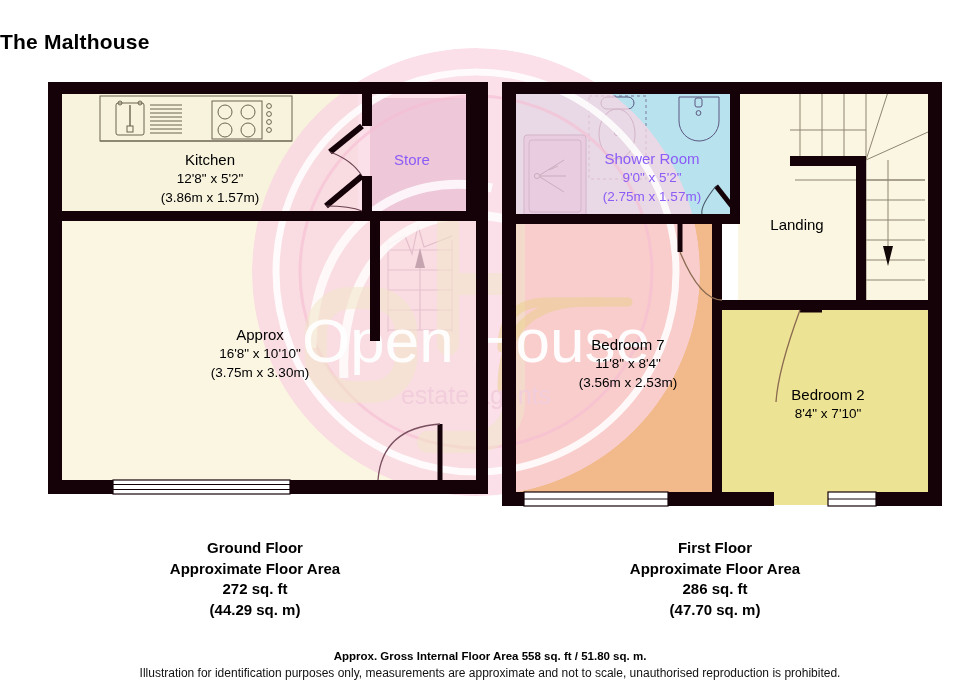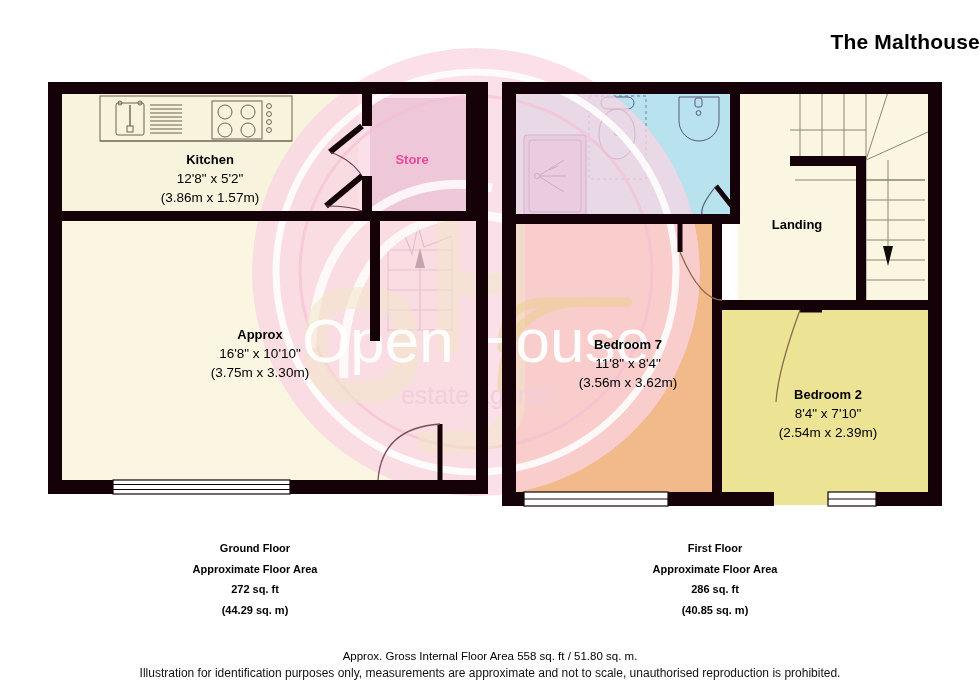--- a/index.html
+++ b/index.html
@@ -9,55 +9,55 @@
     font-family:"Liberation Sans", sans-serif;
     color:#000;
     overflow:hidden;
     position:relative;
   }
   #stage{position:absolute;left:0;top:0;width:980px;height:692px;}
 
   
   .title{
     position:absolute;left:0;top:30px;width:980px;
-    text-align:right;font-size:21px;font-weight:bold;letter-spacing:.2px;
+    text-align:left;font-size:21px;font-weight:bold;letter-spacing:.2px;
   }
 
   
   .watermark{
     position:absolute;left:252px;top:48px;width:448px;height:448px;
     pointer-events:none;z-index:5;
   }
 
   
   .plansvg{position:absolute;left:0;top:0;width:980px;height:692px;z-index:2;}
   .plansvg.top{z-index:8;}
 
   
   .caption{
-    position:absolute;text-align:center;font-size:11px;font-weight:bold;
+    position:absolute;text-align:center;font-size:15px;font-weight:bold;
     line-height:20.5px;z-index:9;
   }
   .cap-ground{left:130px;top:538px;width:250px;}
   .cap-first{left:580px;top:538px;width:270px;}
 
   .footer1{
     position:absolute;left:0;top:650px;width:980px;text-align:center;
-    font-size:11.5px;font-weight:normal;z-index:9;
+    font-size:11.5px;font-weight:bold;z-index:9;
   }
   .footer2{
     position:absolute;left:0;top:666px;width:980px;text-align:center;
     font-size:12px;font-weight:normal;z-index:9;color:#111;
   }
 
   
   .rlabel{position:absolute;text-align:center;z-index:9;}
-  .rlabel .nm{font-size:13px;font-weight:bold;line-height:19px;}
+  .rlabel .nm{font-size:15px;font-weight:normal;line-height:19px;}
   .rlabel .dim{font-size:13.5px;font-weight:normal;line-height:19px;}
-  .rlabel.dark .nm,.rlabel.dark .dim{color:#ec4899;}
+  .rlabel.dark .nm,.rlabel.dark .dim{color:#8b5cf6;}
 
   .lbl-kitchen{left:110px;top:150px;width:200px;}
   .lbl-store{left:362px;top:150px;width:100px;}
   .lbl-lounge{left:150px;top:325px;width:220px;}
   .lbl-shower{left:552px;top:149px;width:200px;}
   .lbl-landing{left:742px;top:215px;width:110px;}
   .lbl-bed1{left:528px;top:335px;width:200px;}
   .lbl-bed2{left:728px;top:385px;width:200px;}
 </style>
 </head>
@@ -312,47 +312,51 @@
   <div class="rlabel lbl-store dark">
     <div class="nm">Store</div>
   </div>
 
   <div class="rlabel lbl-lounge">
     <div class="nm">Approx</div>
     <div class="dim">16'8" x 10'10"</div>
     <div class="dim">(3.75m x 3.30m)</div>
   </div>
 
+  <div class="rlabel lbl-shower dark">
+    <div class="nm">Shower Room</div>
+    <div class="dim">9'0" x 5'2"</div>
+    <div class="dim">(2.75m x 1.57m)</div>
+  </div>
 
   <div class="rlabel lbl-landing">
     <div class="nm">Landing</div>
   </div>
 
   <div class="rlabel lbl-bed1">
     <div class="nm">Bedroom 7</div>
     <div class="dim">11'8" x 8'4"</div>
-    <div class="dim">(3.56m x 3.62m)</div>
+    <div class="dim">(3.56m x 2.53m)</div>
   </div>
 
   <div class="rlabel lbl-bed2">
     <div class="nm">Bedroom 2</div>
     <div class="dim">8'4" x 7'10"</div>
-    <div class="dim">(2.54m x 2.39m)</div>
   </div>
 
   <div class="caption cap-ground">
     <div>Ground Floor</div>
     <div>Approximate Floor Area</div>
     <div>272 sq. ft</div>
     <div>(44.29 sq. m)</div>
   </div>
 
   <div class="caption cap-first">
     <div>First Floor</div>
     <div>Approximate Floor Area</div>
     <div>286 sq. ft</div>
-    <div>(40.85 sq. m)</div>
+    <div>(47.70 sq. m)</div>
   </div>
 
   <div class="footer1">Approx. Gross Internal Floor Area 558 sq. ft / 51.80 sq. m.</div>
   <div class="footer2">Illustration for identification purposes only, measurements are approximate and not to scale, unauthorised reproduction is prohibited.</div>
 
 </div>
 
 </body></html>

